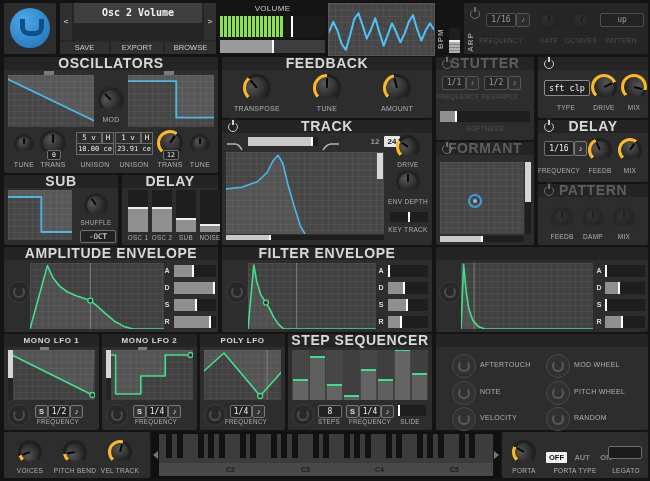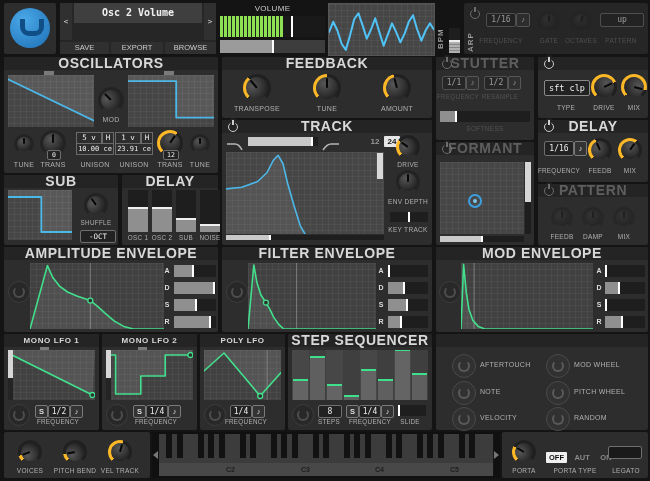--- a/index.html
+++ b/index.html
@@ -504,21 +504,20 @@
       </div>
     <div class="env-letter" style="left:158px;top:71px">R</div>
     <div class="sl" style="left:170px;top:69px;width:42px;height:12px">
         <i class="fill" style="width: 85%;"></i>
         <i class="mk" style="left: calc(85% - 1px);"></i>
       </div>
   </div>
 
   <div class="panel" style="left:436px;top:247px;width:212px;height:85px">
     <div class="strip"></div>
-      <div class="title">MOD ENVELOPE</div>
     <div class="modbtn" style="left:3px;top:34px">
         <i></i>
       </div>
     <div class="disp dark" style="left:25px;top:16px;width:132px;height:66px">
         <svg width="132" height="66" style="position:absolute;left:0;top:0">
           <path d="M0.0,66.0 L2.6,1.3 L5.3,29.7 L7.9,46.2 L11.9,57.4 L17.2,63.4 L23.8,66.0 L132.0,66.0 L132,66 L0,66 Z" fill="rgba(255,255,255,0.08)"></path>
           <line x1="13.200000000000001" y1="0" x2="13.200000000000001" y2="66" stroke="rgba(255,255,255,0.28)" stroke-width="1"></line>
           <path d="M0.0,66.0 L2.6,1.3 L5.3,29.7 L7.9,46.2 L11.9,57.4 L17.2,63.4 L23.8,66.0 L132.0,66.0" fill="none" stroke="#42e08c" stroke-width="1.6" stroke-linejoin="round" stroke-linecap="round"></path>
         </svg>
       </div>

